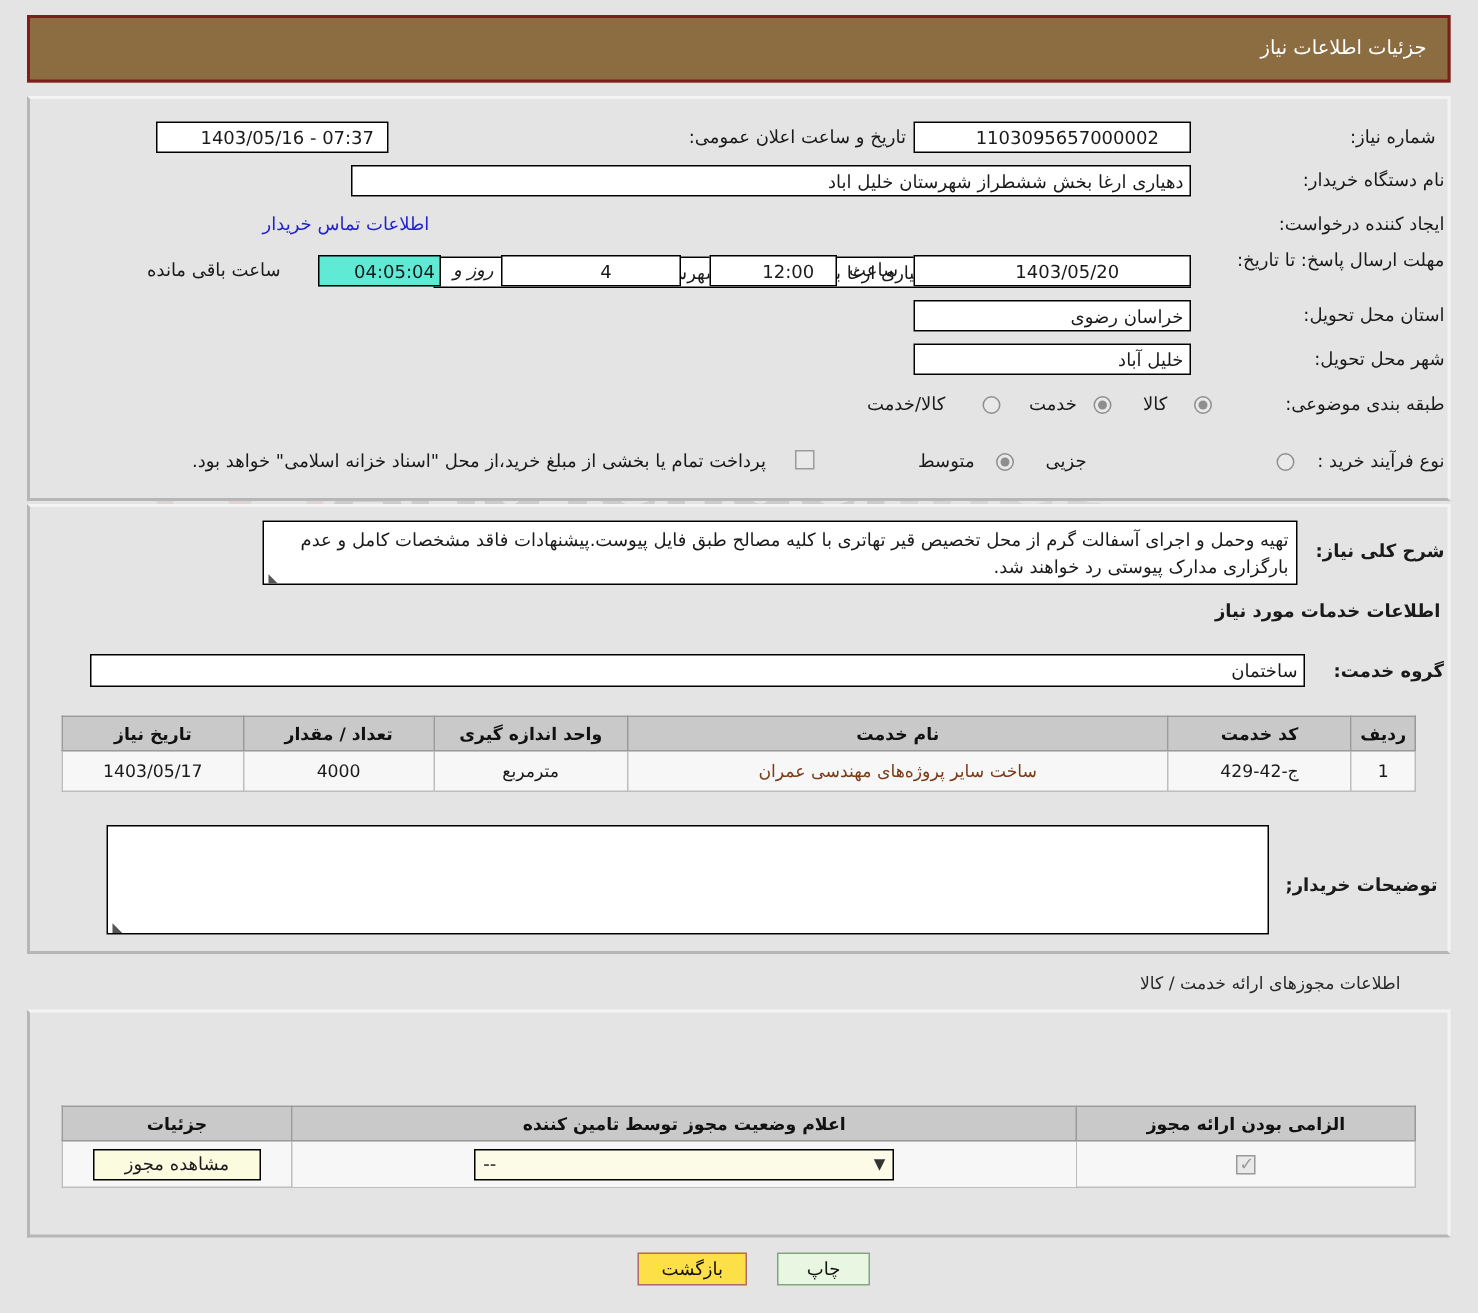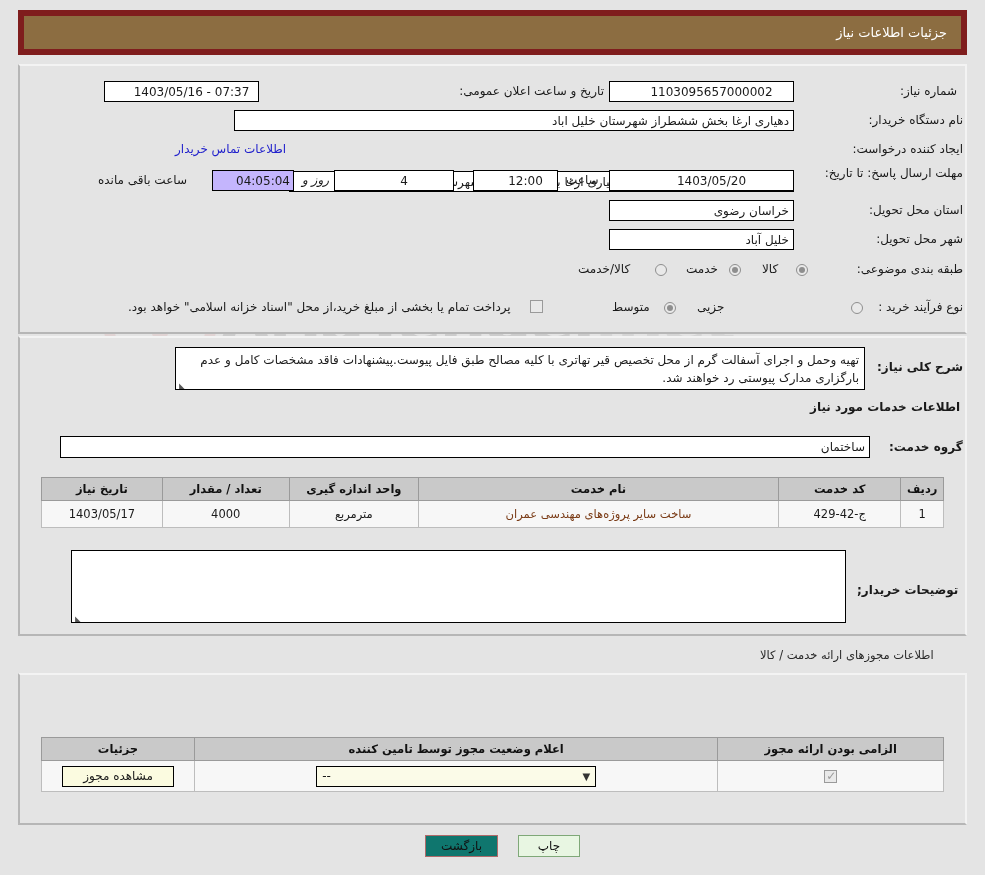--- a/index.html
+++ b/index.html
@@ -32,21 +32,21 @@
     font-size:66px;font-weight:bold;letter-spacing:-2px;
     color:#b9b9b9;opacity:.55;direction:ltr;margin-right:6px;
     white-space:nowrap;
   }
   .wm-text .dot{color:#c9c9c9;}
   
   #page{position:relative;z-index:2;width:985px;height:875px;}
   
   .header-bar{
     position:absolute;left:18px;top:10px;width:949px;height:45px;
-    background:#8c6d41;border:6px solid #7f1d1d;
+    background:#8c6d41;border:2px solid #7f1d1d;
     box-sizing:border-box;
     display:flex;align-items:center;justify-content:flex-start;
     padding-right:14px;
   }
   .header-title{color:#ffffff;font-size:13px;}
   
   .panel{
     position:absolute;
     background:#e4e4e4;
     border:2px solid #b6b6b6;
@@ -66,21 +66,21 @@
     position:absolute;box-sizing:border-box;
     background:#ffffff;border:1px solid #000000;
     font-family:"DejaVu Sans","Liberation Sans",sans-serif;
     font-size:12px;color:#1a1a1a;
     display:flex;align-items:center;
     padding:0 4px;
     overflow:hidden;white-space:nowrap;
   }
   .inp.center{justify-content:center;}
   .inp.right{justify-content:flex-start;}
-  .inp.yellow{background:#c4b5fd;}
+  .inp.yellow{background:#5eead4;}
   .inp.ltr{direction:ltr;padding-left:24px;}
   .textbox{
     position:absolute;box-sizing:border-box;
     background:#ffffff;border:1px solid #000000;
     font-size:12px;line-height:18px;color:#1a1a1a;
     padding:3px 5px;overflow:hidden;
   }
   .resizer{
     position:absolute;left:3px;bottom:1px;
     width:10px;height:10px;color:#555;font-size:10px;
@@ -137,21 +137,21 @@
     display:flex;align-items:center;justify-content:center;
   }
   
   .btn{
     position:absolute;box-sizing:border-box;
     height:22px;border:1px solid #444;
     font-size:12px;color:#111;
     display:flex;align-items:center;justify-content:center;
     font-family:"DejaVu Sans","Liberation Sans",sans-serif;
   }
-  .btn-back{background:#0f766e;border-color:#b06a6a;}
+  .btn-back{background:#fde047;border-color:#b06a6a;}
   .btn-print{background:#e8f6e2;border-color:#7fa878;}
   .section-note{
     position:absolute;font-size:11.5px;color:#2a2a2a;
   }
 </style>
 </head>
 <body>
 
 <div id="watermark">
   <div class="wm-inner">

